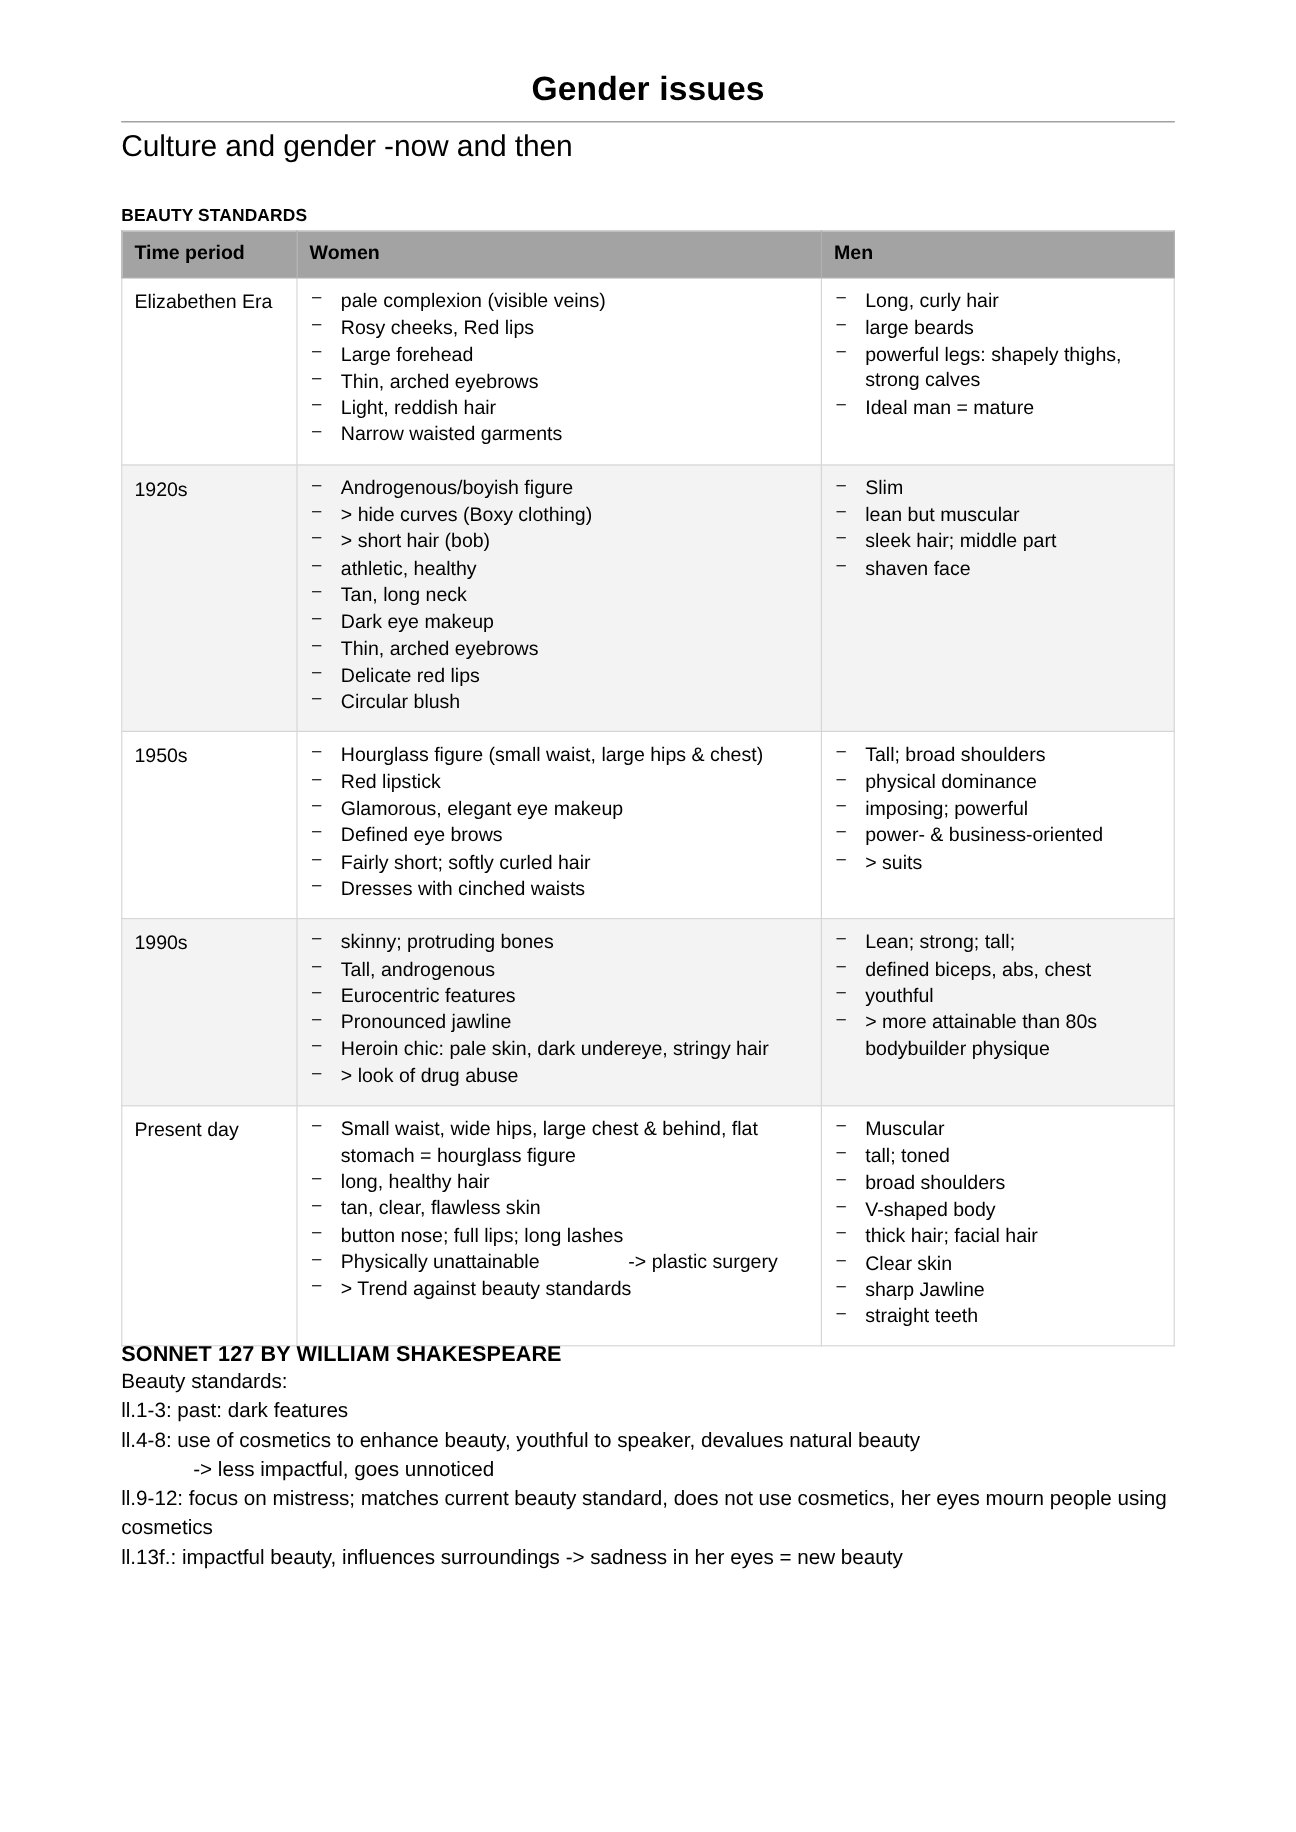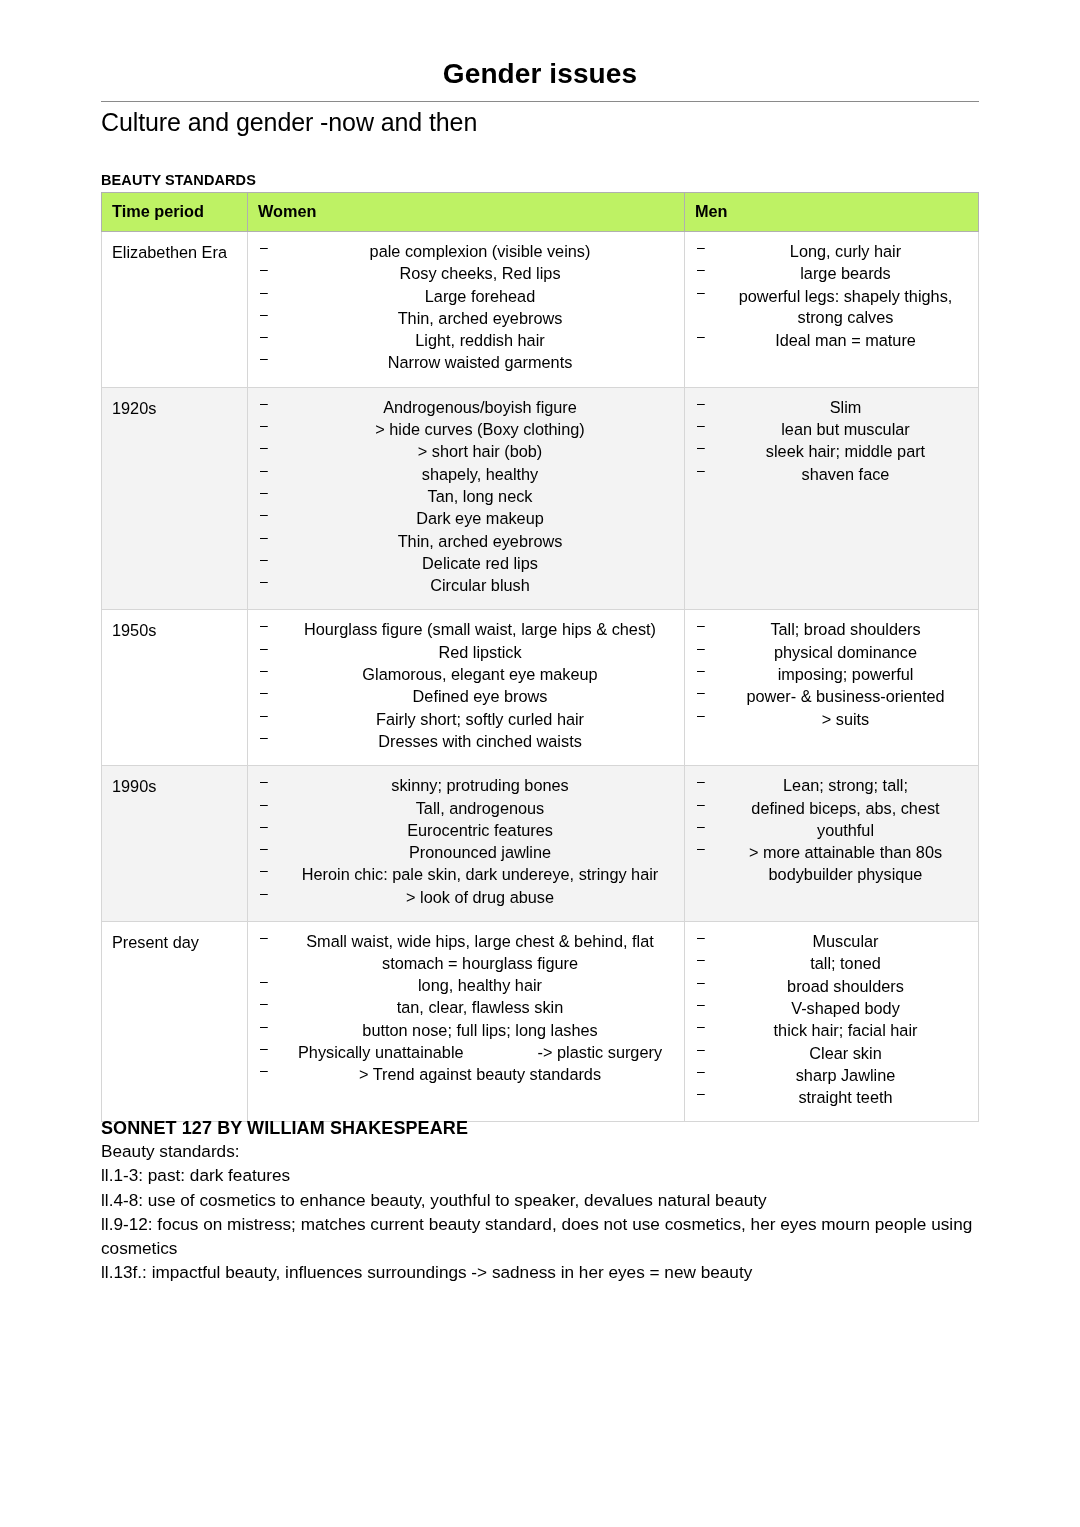--- a/index.html
+++ b/index.html
@@ -69,21 +69,21 @@
     width: 877px;
     border-collapse: collapse;
     table-layout: fixed;
     font-size: 16.3px;
   }
   .btable col.c-time { width: 146px; }
   .btable col.c-women { width: 437px; }
   .btable col.c-men  { width: 294px; }
 
   .btable th {
-    background: #bef264;
+    background: #a3a3a3;
     border: 1px solid #b0b0b0;
     text-align: left;
     font-weight: bold;
     font-size: 16.3px;
     padding: 9px 10px 10px 10px;
     vertical-align: middle;
   }
   .btable td {
     border: 1px solid #d6d6d6;
     vertical-align: top;
@@ -97,21 +97,20 @@
     padding-left: 10px !important;
     padding-top: 10px !important;
     white-space: nowrap;
   }
 
   
   ul.blist {
     margin: 0;
     padding: 0;
     list-style: none;
-    text-align: center;
   }
   ul.blist li {
     position: relative;
     padding-left: 26px;
     margin: 0 0 0.5px 0;
     line-height: 21.8px;
   }
   ul.blist li::before {
     content: "\2013";
     position: absolute;
@@ -187,21 +186,21 @@
             </ul>
           </td>
         </tr>
         <tr class="shaded">
           <td class="period">1920s</td>
           <td>
             <ul class="blist">
               <li><span>Androgenous/boyish figure</span></li>
               <li><span>&gt; hide curves (Boxy clothing)</span></li>
               <li><span>&gt; short hair (bob)</span></li>
-              <li><span>shapely, healthy</span></li>
+              <li><span>athletic, healthy</span></li>
               <li><span>Tan, long neck</span></li>
               <li><span>Dark eye makeup</span></li>
               <li><span>Thin, arched eyebrows</span></li>
               <li><span>Delicate red lips</span></li>
               <li><span>Circular blush</span></li>
             </ul>
           </td>
           <td>
             <ul class="blist">
               <li><span>Slim</span></li>
@@ -281,18 +280,19 @@
         </tr>
       </tbody>
   </table>
 
   <div class="sonnet">
     <div class="heading">SONNET 127 BY WILLIAM SHAKESPEARE</div>
     <div id="sonnet-lines">
         <p class="">Beauty standards:</p>
         <p class="">ll.1-3: past: dark features</p>
         <p class="">ll.4-8: use of cosmetics to enhance beauty, youthful to speaker, devalues natural beauty</p>
+        <p class="indent">-&gt; less impactful, goes unnoticed</p>
         <p class="">ll.9-12: focus on mistress; matches current beauty standard, does not use cosmetics, her eyes mourn people using cosmetics</p>
         <p class="">ll.13f.: impactful beauty, influences surroundings -&gt; sadness in her eyes = new beauty</p>
       </div>
   </div>
 
 </div>
 
 </body></html>

